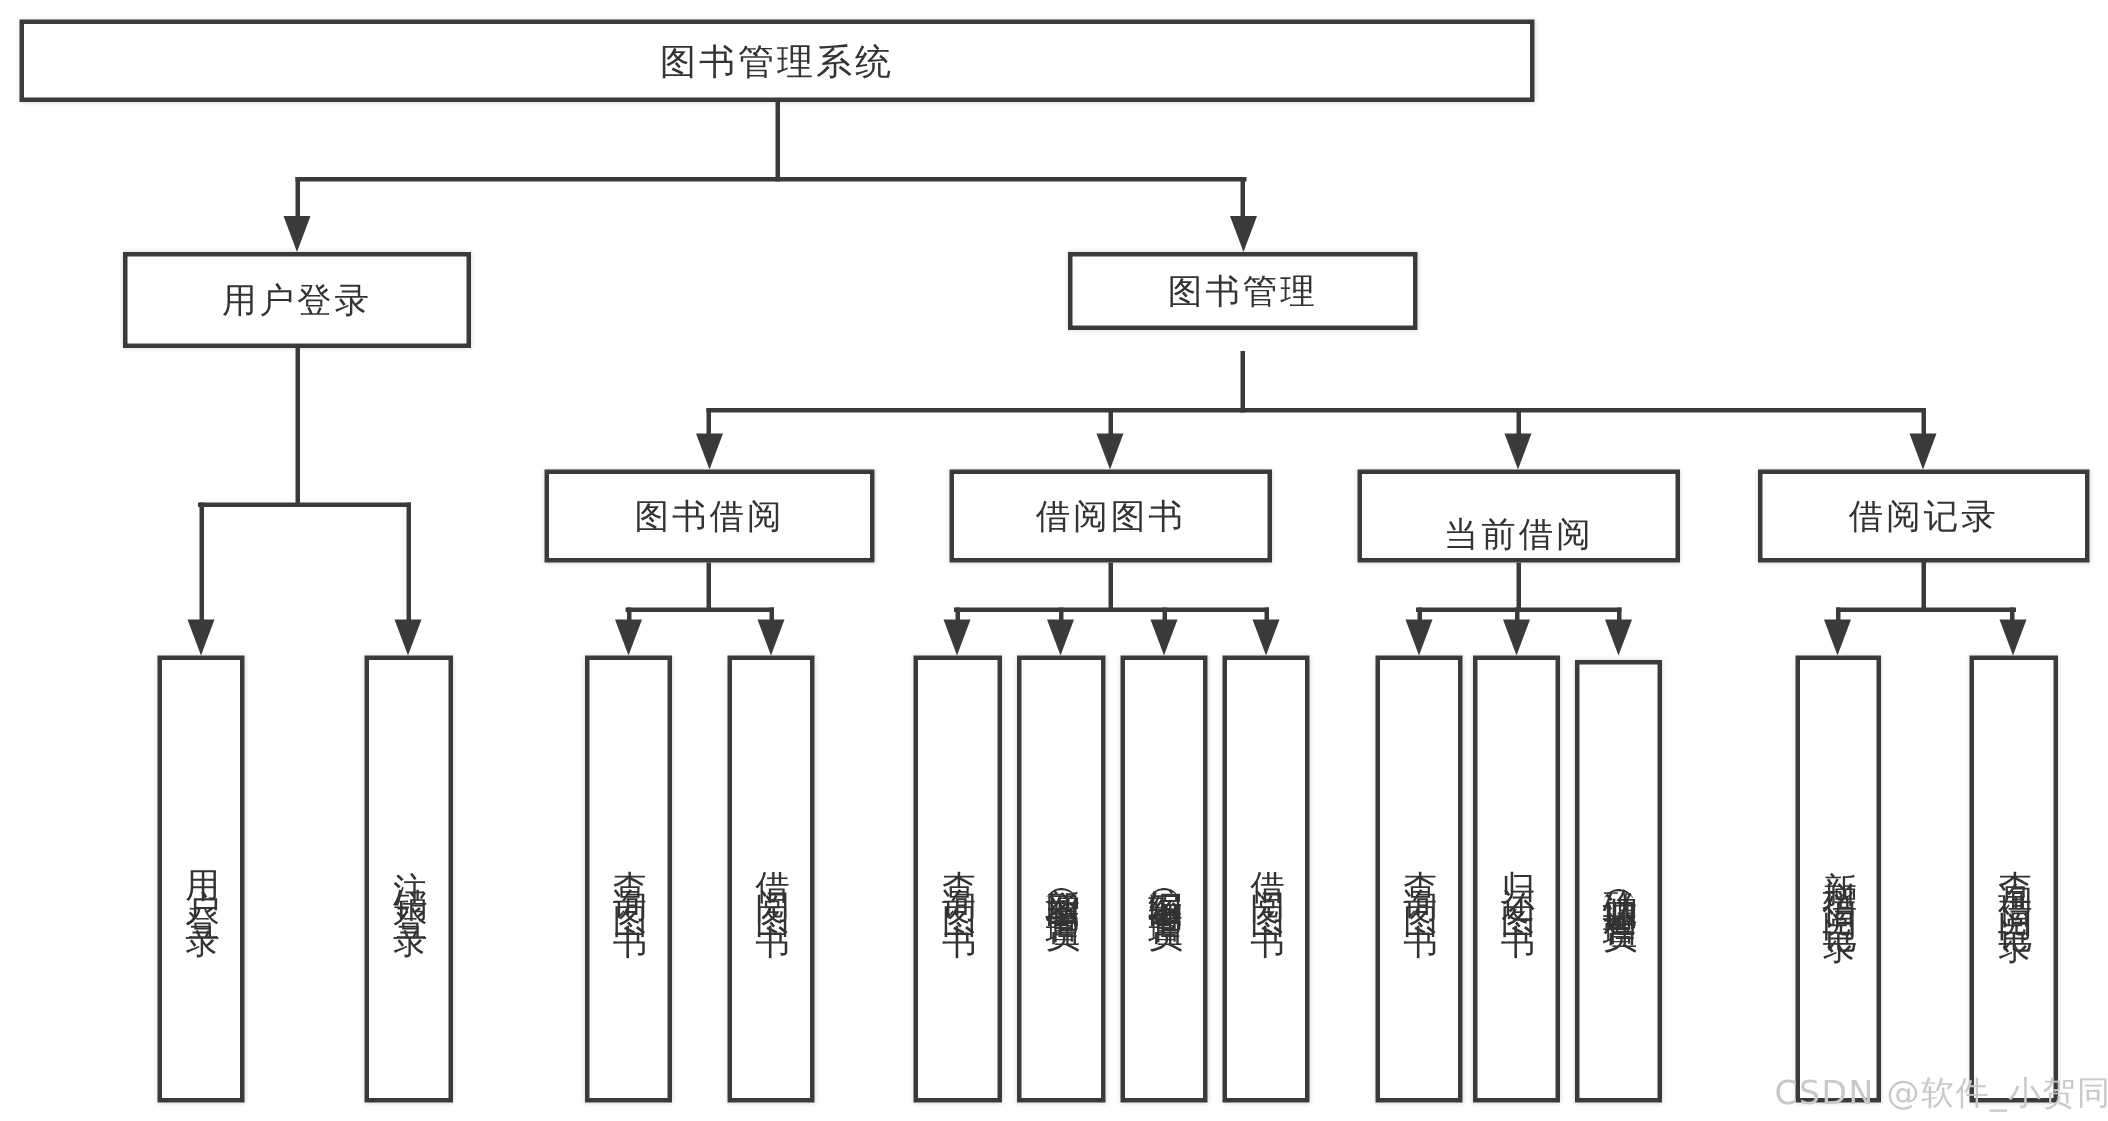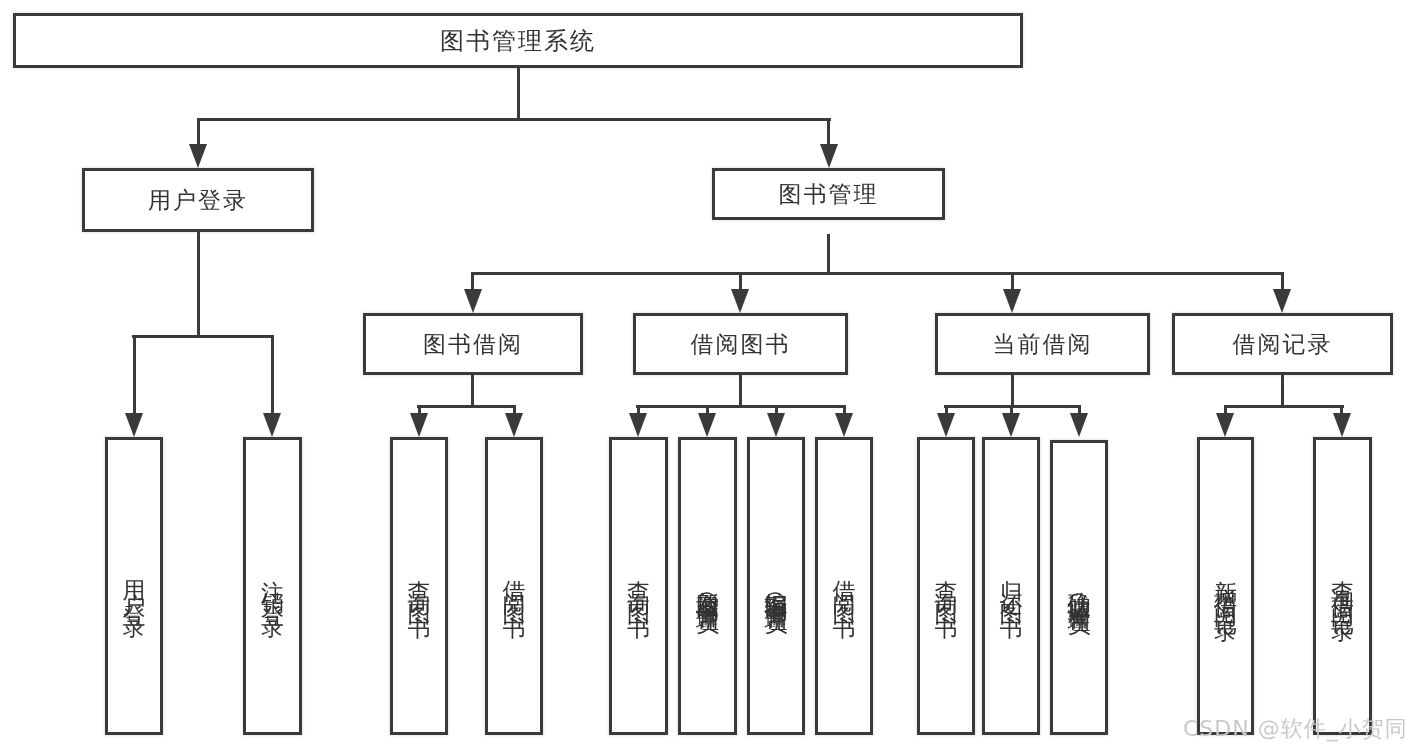--- a/index.html
+++ b/index.html
@@ -71,21 +71,21 @@
   <div class="arrow" style="left:731px;top:289px;"></div>
   <div class="arrow" style="left:1003px;top:289px;"></div>
   <div class="arrow" style="left:1273px;top:289px;"></div>
 
   <div class="box" style="left:363px;top:313px;width:220px;height:62px;">
     <span class="hlabel">图书借阅</span>
   </div>
   <div class="box" style="left:633px;top:313px;width:215px;height:62px;">
     <span class="hlabel">借阅图书</span>
   </div>
-  <div class="box" style="left:935px;top:313px;width:215px;height:62px;">
+  <div class="box" style="left:905px;top:313px;width:215px;height:62px;align-items:flex-end;">
     <span class="hlabel">当前借阅</span>
   </div>
   <div class="box" style="left:1172px;top:313px;width:221px;height:62px;">
     <span class="hlabel">借阅记录</span>
   </div>
 
   <div class="line" style="left:471px;top:375px;width:3px;height:33px;"></div>
   <div class="line" style="left:417px;top:405px;width:99px;height:3px;"></div>
   <div class="line" style="left:418px;top:405px;width:3px;height:12px;"></div>
   <div class="line" style="left:513px;top:405px;width:3px;height:12px;"></div>

